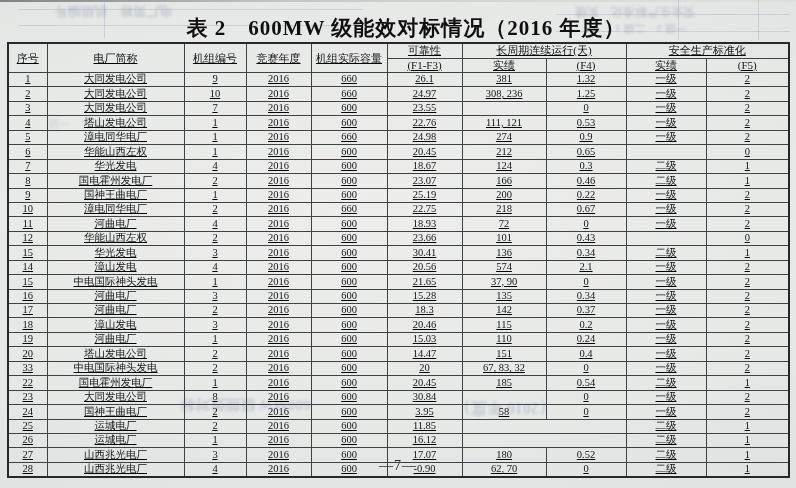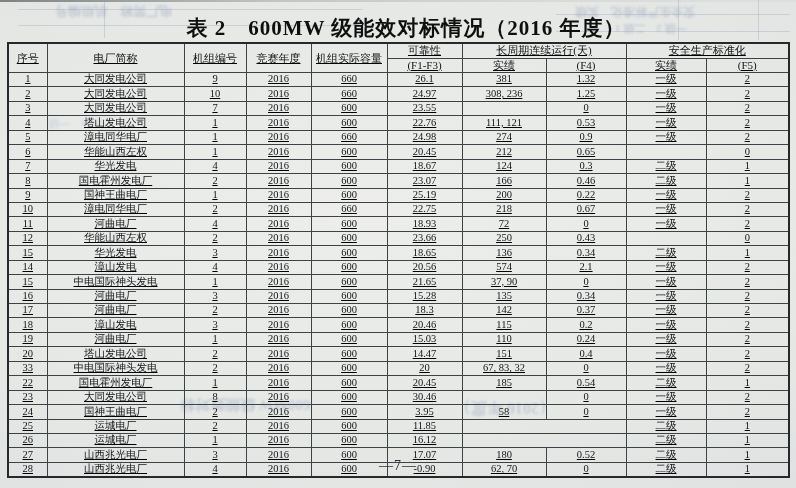--- a/index.html
+++ b/index.html
@@ -248,32 +248,32 @@
           <td>一级</td>
           <td>2</td>
         </tr>
         <tr>
           <td>12</td>
           <td>华能山西左权</td>
           <td>2</td>
           <td>2016</td>
           <td>600</td>
           <td>23.66</td>
-          <td>250</td>
+          <td>101</td>
           <td>0.43</td>
           <td></td>
           <td>0</td>
         </tr>
         <tr>
           <td>15</td>
           <td>华光发电</td>
           <td>3</td>
           <td>2016</td>
           <td>600</td>
-          <td>18.65</td>
+          <td>30.41</td>
           <td>136</td>
           <td>0.34</td>
           <td>二级</td>
           <td>1</td>
         </tr>
         <tr>
           <td>14</td>
           <td>漳山发电</td>
           <td>4</td>
           <td>2016</td>
@@ -379,21 +379,21 @@
           <td>0.54</td>
           <td>二级</td>
           <td>1</td>
         </tr>
         <tr>
           <td>23</td>
           <td>大同发电公司</td>
           <td>8</td>
           <td>2016</td>
           <td>600</td>
-          <td>30.46</td>
+          <td>30.84</td>
           <td></td>
           <td>0</td>
           <td>一级</td>
           <td>2</td>
         </tr>
         <tr>
           <td>24</td>
           <td>国神王曲电厂</td>
           <td>2</td>
           <td>2016</td>

